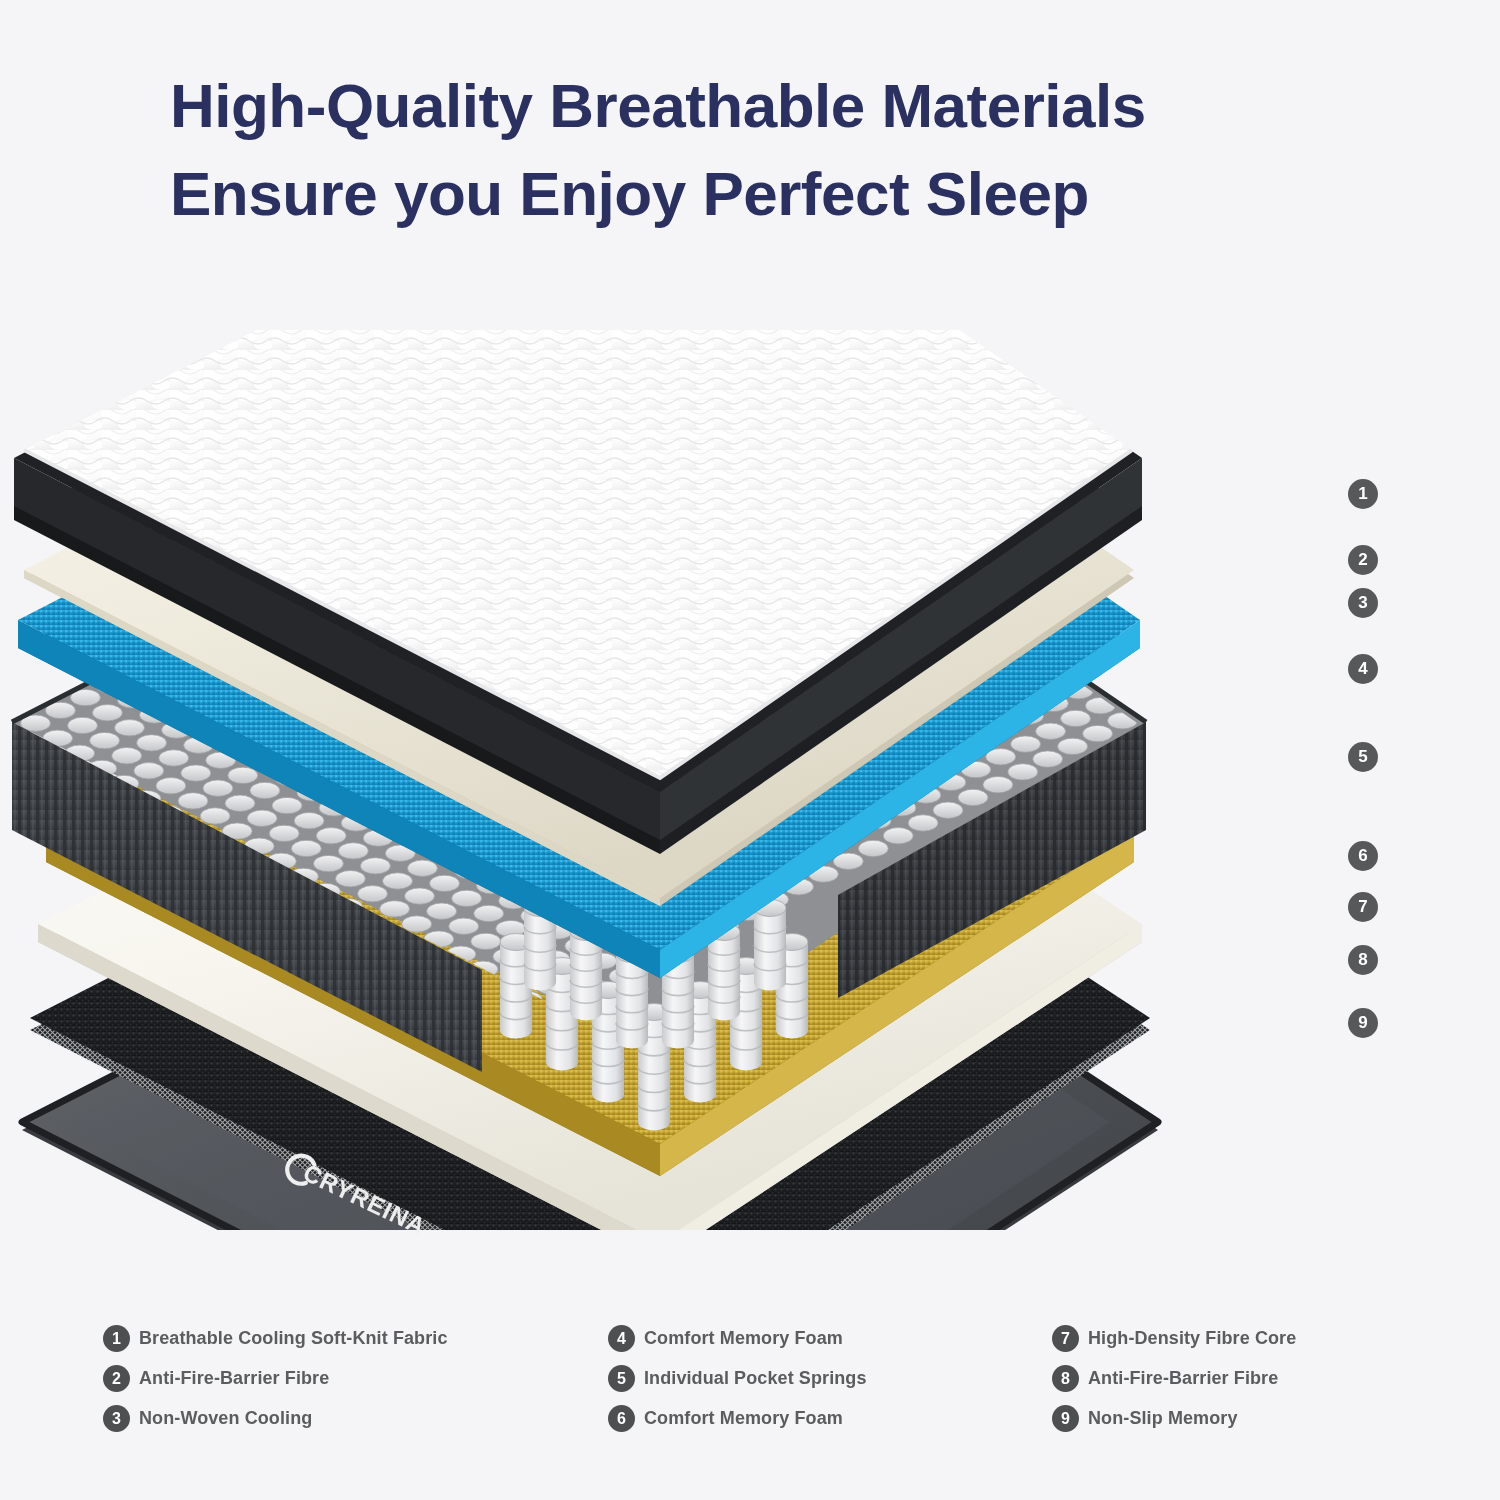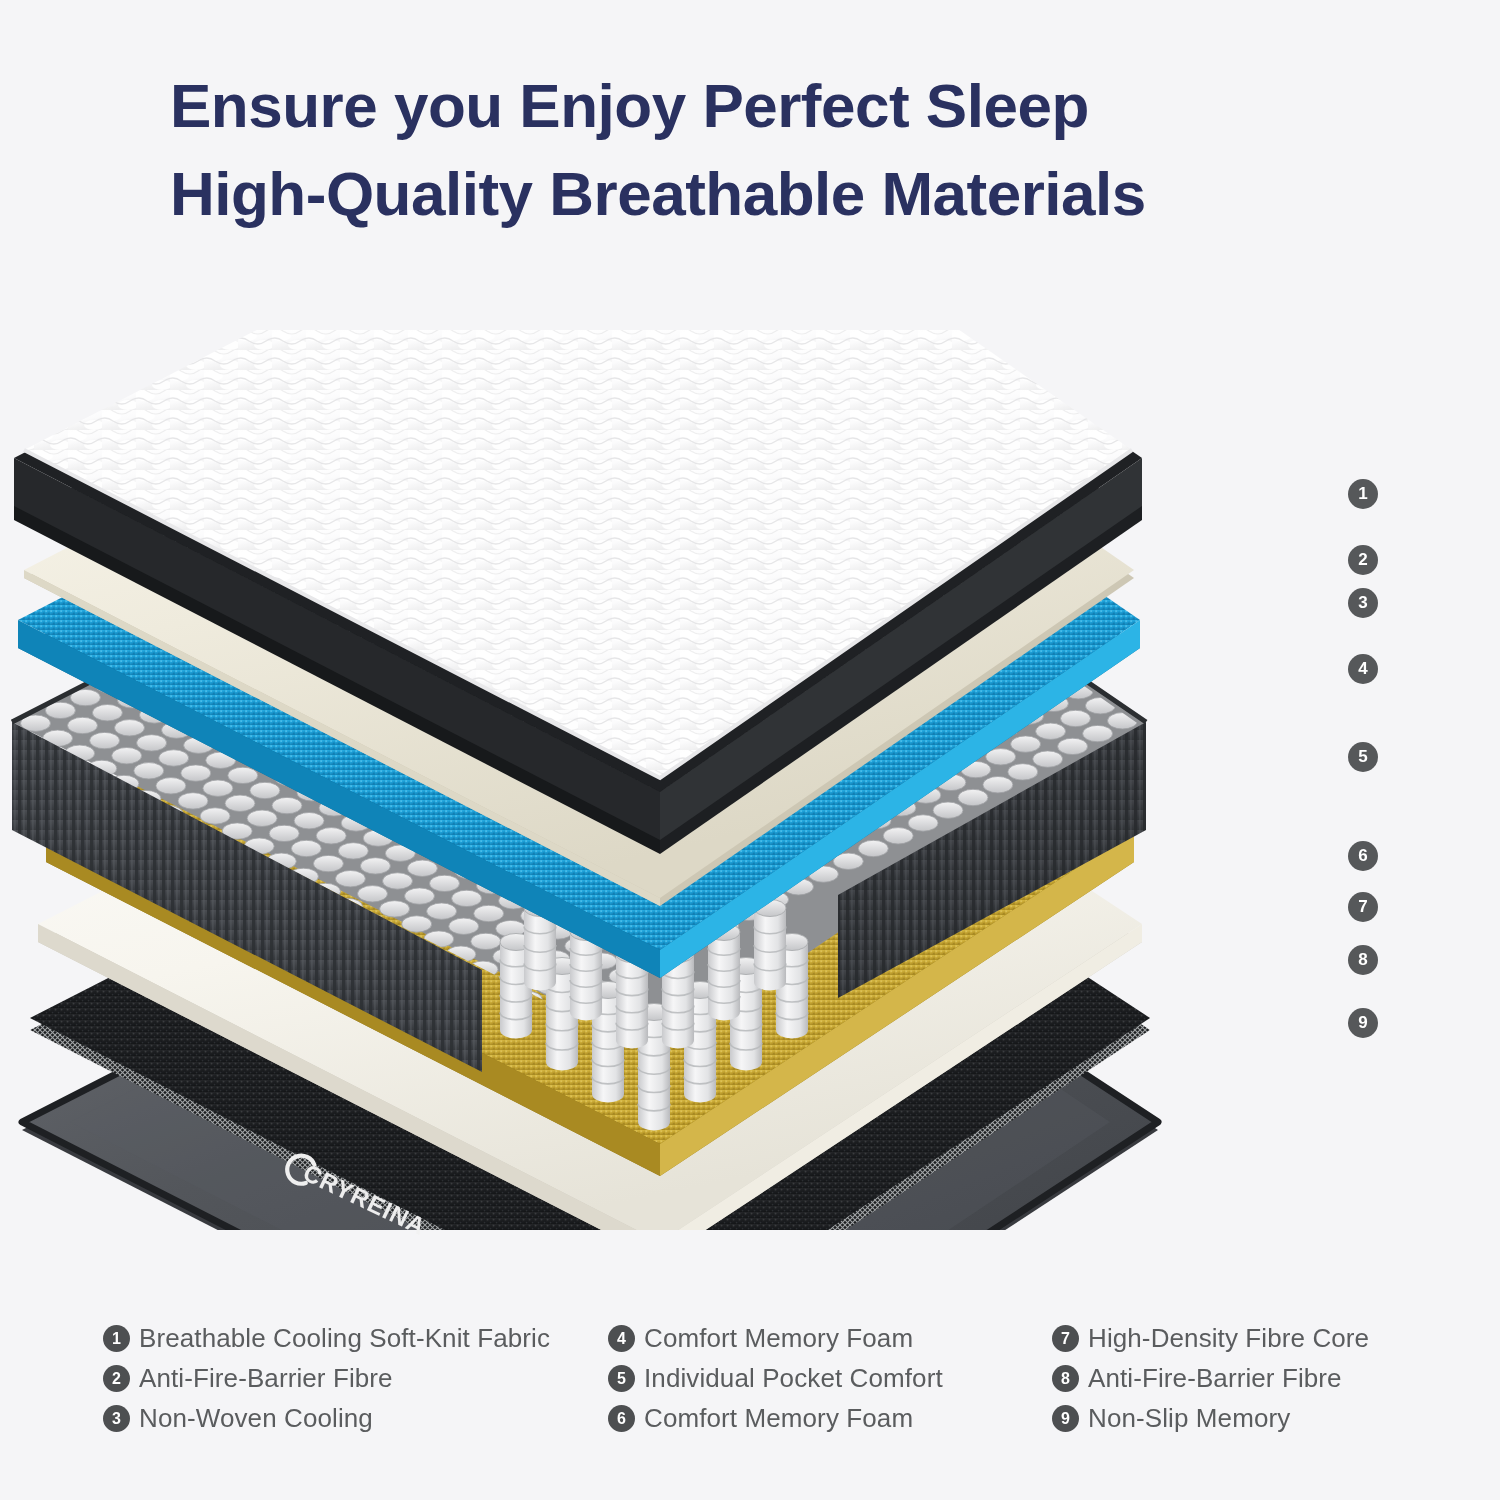--- a/index.html
+++ b/index.html
@@ -70,23 +70,24 @@
     background:#4d4f51;
     color:#fff;
     font-size:16px;
     font-weight:bold;
     text-align:center;
     line-height:27px;
     margin-right:9px;
   }
   .leg-txt{
     color:#5a5c5e;
-    font-size:26px;
+    font-size:18px;
     white-space:nowrap;
     letter-spacing:0.1px;
+    font-weight:bold;
   }
 
   
   #brand{
     position:absolute;
     left:283px; top:800px;
     width:190px; height:62px;
     display:flex; align-items:center;
     transform:rotate(25.5deg);
     transform-origin:0 50%;
@@ -105,22 +106,22 @@
     font-weight:bold;
     letter-spacing:1px;
     font-family:"Liberation Sans", sans-serif;
     margin-left:-14px;
   }
 </style>
 </head>
 <body>
 
 <div id="heading">
+  <div class="line">High-Quality Breathable Materials</div>
   <div class="line">Ensure you Enjoy Perfect Sleep</div>
-  <div class="line">High-Quality Breathable Materials</div>
 </div>
 
 <div id="stage">
   <svg width="1330" height="900" viewBox="0 0 1330 900">
     <defs>
 
       <linearGradient id="gKnit" x1="0" y1="0" x2="0.35" y2="1">
         <stop offset="0" stop-color="#ffffff"></stop>
         <stop offset="0.55" stop-color="#fbfbfc"></stop>
         <stop offset="1" stop-color="#ececed"></stop>
@@ -1024,21 +1025,21 @@
         <span class="leg-txt">Non-Woven Cooling</span>
       </div>
     </div>
     <div class="leg-col" style="left: 608px;">
       <div class="leg-row">
         <span class="badge">4</span>
         <span class="leg-txt">Comfort Memory Foam</span>
       </div>
       <div class="leg-row">
         <span class="badge">5</span>
-        <span class="leg-txt">Individual Pocket Comfort</span>
+        <span class="leg-txt">Individual Pocket Springs</span>
       </div>
       <div class="leg-row">
         <span class="badge">6</span>
         <span class="leg-txt">Comfort Memory Foam</span>
       </div>
     </div>
     <div class="leg-col" style="left: 1052px;">
       <div class="leg-row">
         <span class="badge">7</span>
         <span class="leg-txt">High-Density Fibre Core</span>

